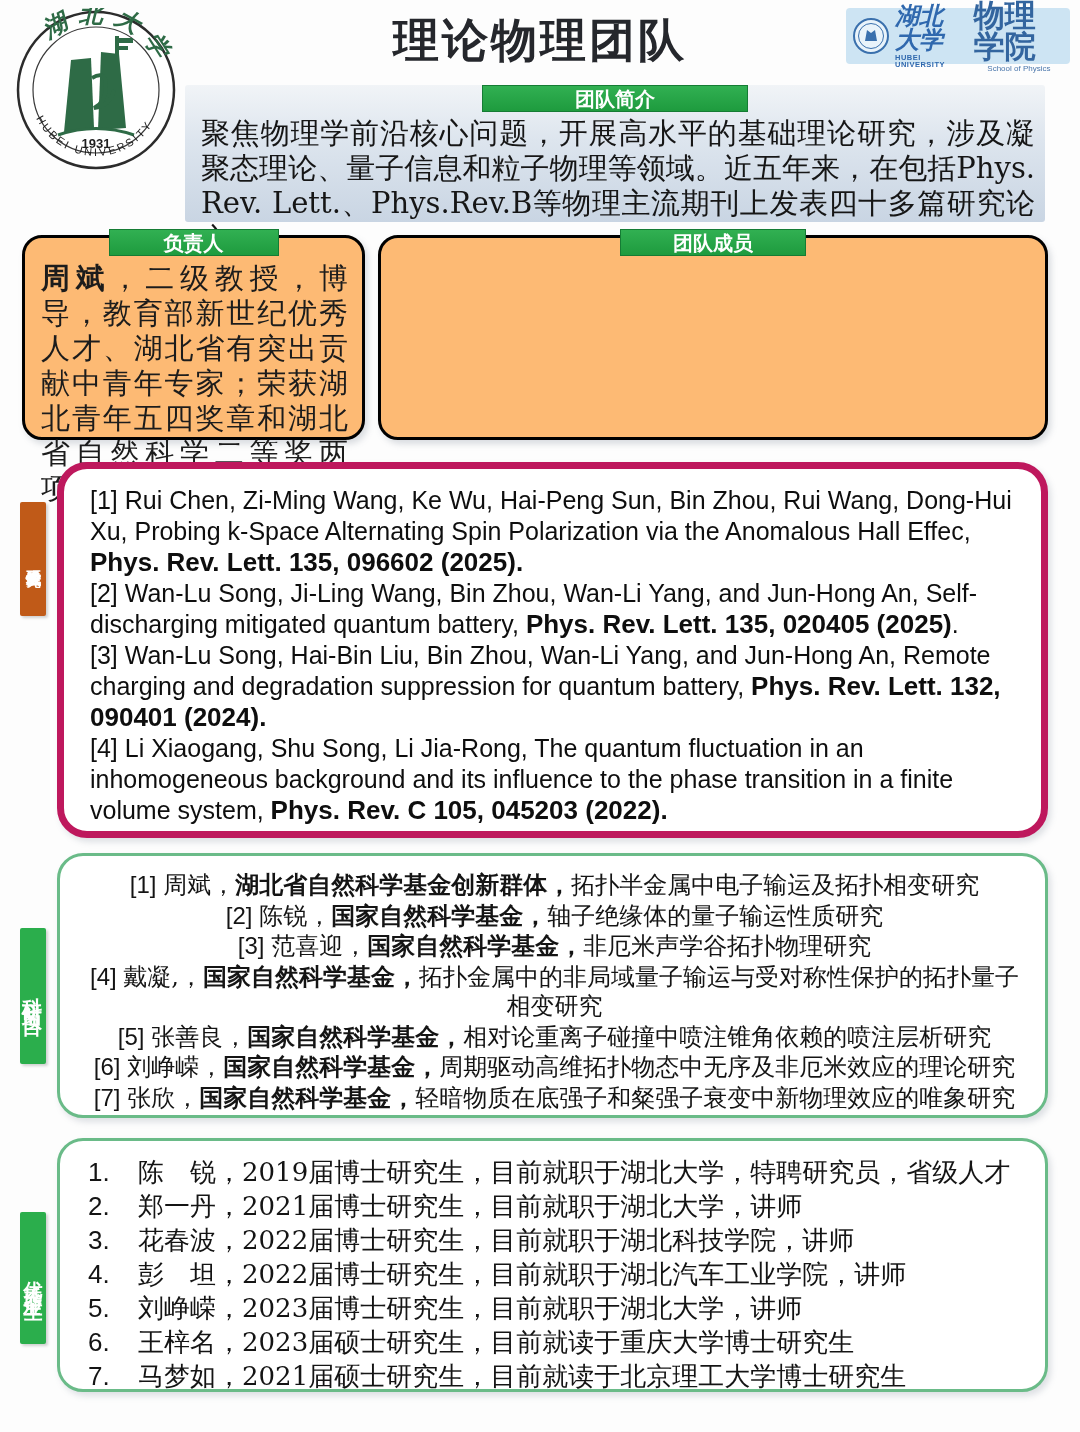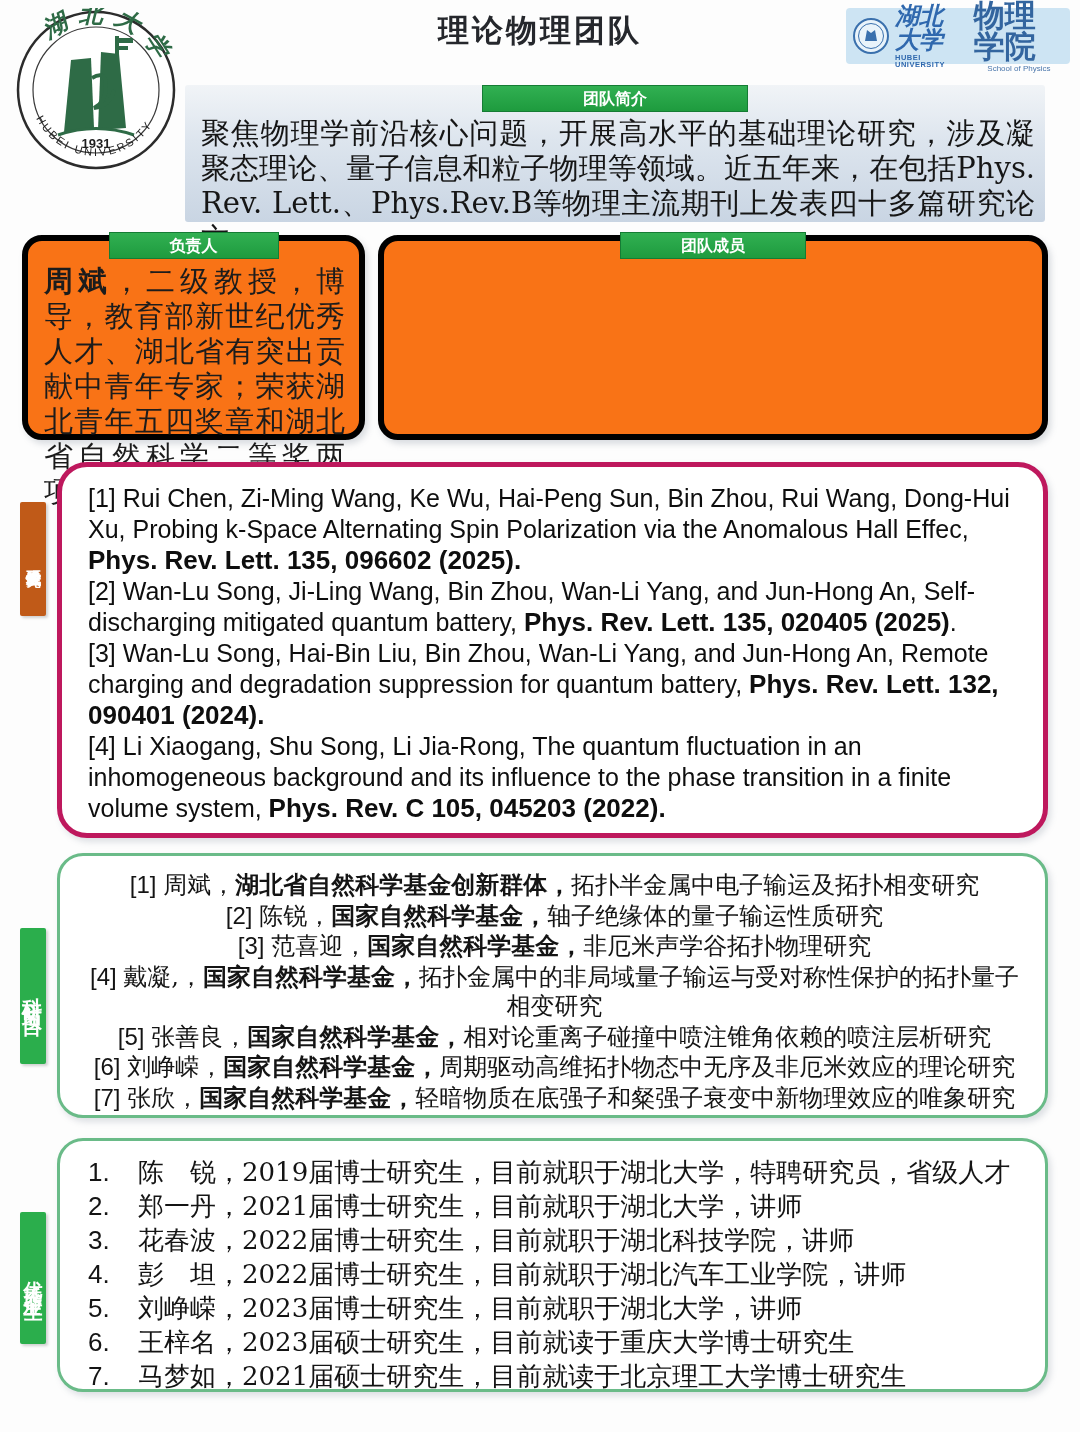--- a/index.html
+++ b/index.html
@@ -1,50 +1,50 @@
 <!DOCTYPE html>
 <html><head>
 <meta charset="utf-8">
 <style>
   html,body{margin:0;padding:0;background:#ffffff;}
   .page{position:relative;width:1080px;height:1432px;background:#fdfdfd;overflow:hidden;
         font-family:"DejaVu Serif",serif;color:#1c1c1c;}
 
   
   .page-title{position:absolute;top:10px;left:0;width:100%;text-align:center;
-    font-family:"Liberation Sans",sans-serif;font-weight:900;font-size:31px;
+    font-family:"Liberation Sans",sans-serif;font-weight:900;font-size:46px;
     color:#25272c;letter-spacing:3px;}
   .seal{position:absolute;left:14px;top:8px;width:164px;height:164px;}
   .badge{position:absolute;right:10px;top:8px;width:224px;height:56px;background:#cde4f3;
     border-radius:4px;display:flex;align-items:center;gap:5px;padding:3px 6px;box-sizing:border-box;}
   .badge-emblem{flex:0 0 38px;height:38px;}
   .badge-uni{display:flex;flex-direction:column;align-items:center;line-height:1;}
   .badge-uni-cn{font-family:"DejaVu Serif",serif;font-weight:bold;font-style:italic;
     font-size:24px;color:#2f68ae;}
   .badge-uni-en{font-family:"Liberation Sans",sans-serif;font-size:7.5px;color:#2f68ae;
     letter-spacing:.5px;margin-top:2px;font-weight:bold;}
   .badge-school{display:flex;flex-direction:column;align-items:center;line-height:1;margin-left:4px;}
   .badge-school-cn{font-family:Liberation Sans, sans-serif;font-weight:bold;font-size:31px;color:#33659f;}
   .badge-school-en{font-family:"Liberation Sans",sans-serif;font-size:8px;color:#4a76ab;margin-top:3px;}
 
   
   .green-tab{background:linear-gradient(#31b052,#1e9b3e);border:1px solid #157c34;color:#fff;
-    font-family:"Liberation Sans",sans-serif;font-weight:bold;font-size:16px;line-height:26px;
+    font-family:"Liberation Sans",sans-serif;font-weight:bold;font-size:20px;line-height:26px;
     text-align:center;height:27px;box-sizing:border-box;}
 
   
   .intro-box{position:absolute;left:185px;top:85px;width:860px;height:137px;
     background:linear-gradient(180deg,#f1f4f7 0%,#dde5ee 40%,#c9d5e3 100%);
     border-radius:3px;box-sizing:border-box;}
   .intro-tab{width:266px;margin:0 auto;}
   .intro-text{margin:4px 10px 0 16px;font-size:29px;line-height:35px;color:#161616;
     text-align:justify;}
 
   
-  .rbox{position:absolute;background:#f97316;border:6px solid #000000;border-radius:20px;
+  .rbox{position:absolute;background:#fdba74;border:3px solid #000000;border-radius:20px;
     box-sizing:border-box;box-shadow:3px 4px 6px rgba(110,125,140,.25);}
   .leader-box{left:22px;top:235px;width:343px;height:205px;}
   .members-box{left:378px;top:235px;width:670px;height:205px;}
   .overlap-tab{position:relative;top:-9px;margin:0 auto;}
   .leader-tab{width:170px;}
   .members-tab{width:186px;}
   .leader-text{margin:-4px 14px 0 16px;font-size:29px;line-height:35px;text-align:justify;}
   .leader-text b{font-weight:bold;}
   .members-text{margin:-2px 16px 0 18px;font-size:29px;line-height:36px;text-align:justify;}
   .member-group{display:block;}
@@ -55,21 +55,21 @@
     text-orientation:upright;color:#fff;font-family:"Liberation Sans",sans-serif;font-weight:bold;
     display:flex;align-items:center;justify-content:center;border-radius:2px;
     box-shadow:2px 2px 3px rgba(0,0,0,.18);}
   .label-pubs{top:502px;height:114px;background:#c05a18;font-size:15px;letter-spacing:0px;}
   .label-proj{top:928px;height:136px;background:#2bae4c;font-size:20px;letter-spacing:7px;}
   .label-grad{top:1212px;height:132px;background:#2bae4c;font-size:19px;letter-spacing:5px;}
 
   
   .content-box{position:absolute;left:57px;width:991px;background:#fff;box-sizing:border-box;
     box-shadow:3px 4px 6px rgba(110,125,140,.22);}
-  .pubs-box{top:462px;height:376px;border:5px solid #be185d;border-radius:30px;
+  .pubs-box{top:462px;height:376px;border:7px solid #be185d;border-radius:30px;
     padding:16px 20px 0 26px;}
   .pub{margin:0;font-family:"Liberation Sans",sans-serif;font-size:25px;line-height:31px;
     color:#0e0e0e;}
   .pub b{font-size:26px;}
   .proj-box{top:853px;height:265px;border:3px solid #6abb88;border-radius:26px;
     padding:14px 18px 0 22px;text-align:center;}
   .proj{margin:0;font-size:24px;line-height:29.5px;color:#141414;}
   .proj .pnum{font-family:"Liberation Sans",sans-serif;}
   .proj .pfund{font-family:"Liberation Sans",sans-serif;font-weight:bold;}
   .grad-box{top:1138px;height:254px;border:3px solid #6abb88;border-radius:26px;

